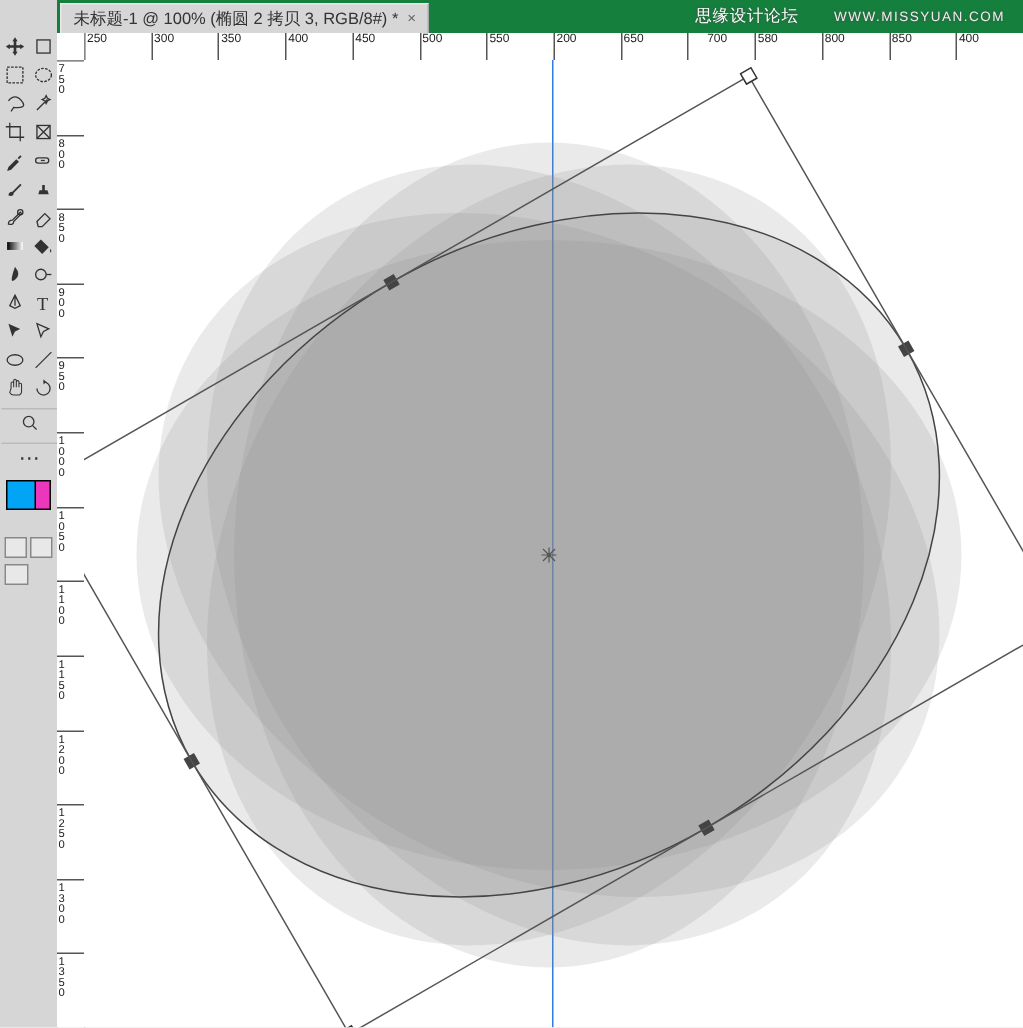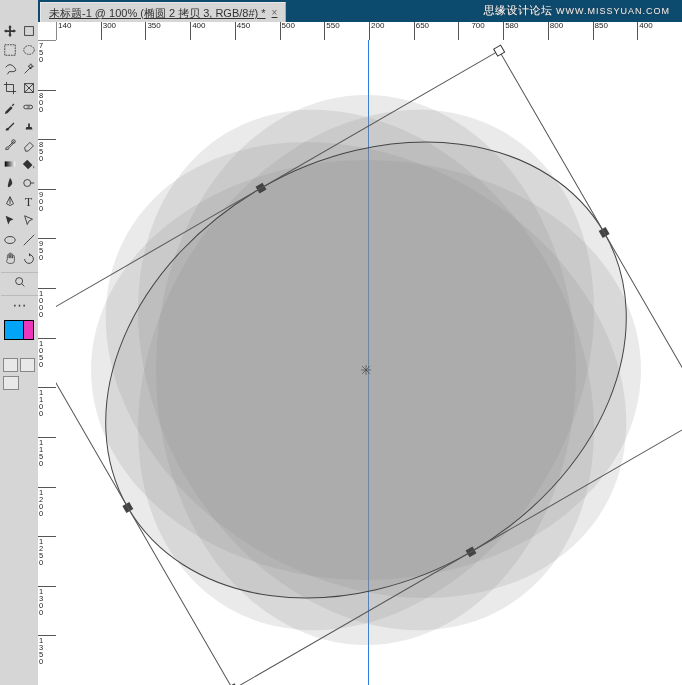--- a/index.html
+++ b/index.html
@@ -1,28 +1,28 @@
 <!DOCTYPE html>
 <html><head>
 <meta charset="utf-8">
 <style>
   html,body{margin:0;padding:0;width:682px;height:685px;overflow:hidden;
     font-family:"Microsoft YaHei",Arial,sans-serif;background:#f0f0f0;}
   .app{position:relative;width:682px;height:685px;background:#d6d6d6;}
   
   .tabbar{position:absolute;left:38px;top:0;right:0;height:22px;
-    background:#0c4a6e;border-bottom:1px solid #9a9a9a;
-    display:flex;font-size:11px;color:#333;text-decoration:underline;}
+    background:#15803d;border-bottom:1px solid #9a9a9a;
+    display:flex;font-size:11px;color:#333;}
   .tabbar .tab{background:#d6d6d6;height:20px;line-height:20px;padding:0 8px;
     margin:2px 0 0 2px;border-top:1px solid #e8e8e8;border-left:1px solid #e8e8e8;
     border-right:1px solid #aaa;display:flex;align-items:center;}
   .tabbar .close{margin-left:6px;color:#666;font-size:10px;}
   .watermark{position:absolute;right:12px;top:3px;font-size:11px;
     color:#fff;text-shadow:0 0 2px #444;letter-spacing:.5px;}
-  .watermark .sub{font-size:9px;color:#eee;letter-spacing:1px;margin-left:0;}
+  .watermark .sub{font-size:9px;color:#eee;letter-spacing:1px;margin-left:20px;}
   
   .toolbox{position:absolute;left:0;top:0;width:38px;height:685px;
     background:#d6d6d6;border-right:1px solid #aaa;display:flex;flex-direction:column;}
   .tool-grid{display:grid;grid-template-columns:18px 18px;gap:1px;margin:22px 1px 0 1px;}
   .tool{height:18px;display:flex;align-items:center;justify-content:center;
     font-size:12px;color:#333;cursor:pointer;}
   .tool svg{width:14px;height:14px;}
   .tool.single{grid-column:1/3;border-top:1px solid #bbb;margin-top:3px;}
   .swatches{margin:6px 4px;position:relative;height:30px;}
   .sw-fg{position:absolute;left:0;top:0;width:18px;height:18px;
@@ -225,21 +225,21 @@
       <span>未标题-1 @ 100% (椭圆 2 拷贝 3, RGB/8#) *</span>
       <span class="close">×</span>
     </div>
     <div class="watermark">
       <span>思缘设计论坛</span>
       <span class="sub">WWW.MISSYUAN.COM</span>
     </div>
   </div>
 
   <div class="ruler-h" id="rh">
-      <div class="tick-h" style="left: 18px;">140</div>
+      <div class="tick-h" style="left: 18px;">250</div>
       <div class="tick-h" style="left: 62.7143px;">300</div>
       <div class="tick-h" style="left: 107.429px; text-align: center;">350</div>
       <div class="tick-h" style="left: 152.143px;">400</div>
       <div class="tick-h" style="left: 196.857px;">450</div>
       <div class="tick-h" style="left: 241.571px;">500</div>
       <div class="tick-h" style="left: 286.286px;">550</div>
       <div class="tick-h" style="left: 331px;">200</div>
       <div class="tick-h" style="left: 375.714px;">650</div>
       <div class="tick-h" style="left: 420.429px; padding-left: 12px;">700</div>
       <div class="tick-h" style="left: 465.143px;">580</div>

